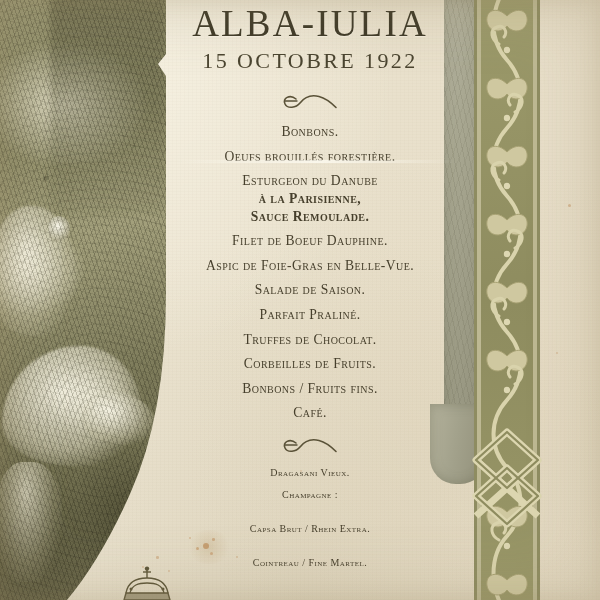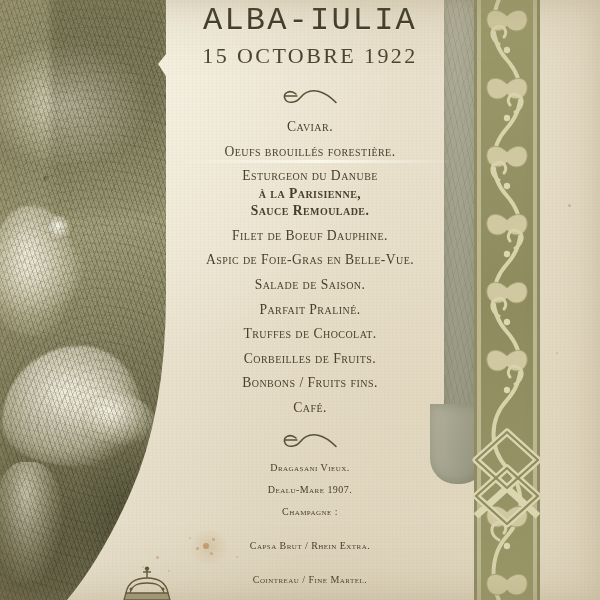--- a/index.html
+++ b/index.html
@@ -129,24 +129,23 @@
   .knot{
     position:absolute;left:-8px;width:82px;height:104px;top:432px;
   }
 
   
   .menu{
     position:absolute;left:176px;top:0;width:268px;height:600px;
     text-align:center;color:#4a4330;
   }
   .title{
-    font-size:32px;letter-spacing:2.2px;color:#3f3a28;
+    font-size:37px;letter-spacing:2.2px;color:#3f3a28;
     margin-top:4px;line-height:1.06;
     text-shadow:0 1px 0 rgba(255,252,240,.45);
-    font-family:Liberation Mono, monospace;
   }
   .subtitle{
     font-size:22px;letter-spacing:2.4px;color:#4a4430;
     margin-top:5px;
   }
   .flourish{height:24px;margin-top:16px;color:#5a5238;}
   .flourish svg{display:block;margin:0 auto;}
   .flourish.second{margin-top:14px;height:22px;}
   .dish{
     font-size:13.6px;letter-spacing:.45px;color:#463f2c;
@@ -219,21 +218,21 @@
     <div class="subtitle sc">15 OCTOBRE 1922</div>
 
     <div class="flourish">
       <svg viewBox="0 0 80 22" width="80" height="22">
         <path d="M26 9 C20 4 12 8 15 14 C17.5 19 26 18 30 13 C34.5 7.2 41 4.5 49 6.5
                  C57 8.5 62 13.5 66 17.5" fill="none" stroke="#5a5238" stroke-width="1.6" stroke-linecap="round"></path>
         <path d="M15 11 L27 11" fill="none" stroke="#5a5238" stroke-width="1.4" stroke-linecap="round"></path>
       </svg>
     </div>
 
-    <div class="dish sc">Caviar.</div>
+    <div class="dish sc">Bonbons.</div>
     <div class="dish sc">Oeufs brouillés forestière.</div>
     <div class="dish sc">Esturgeon du Danube</div>
     <div class="dish sc tight">à la Parisienne,</div>
     <div class="dish sc tight">Sauce Remoulade.</div>
     <div class="dish sc">Filet de Boeuf Dauphine.</div>
     <div class="dish sc">Aspic de Foie-Gras en Belle-Vue.</div>
     <div class="dish sc">Salade de Saison.</div>
     <div class="dish sc">Parfait Praliné.</div>
     <div class="dish sc">Truffes de Chocolat.</div>
     <div class="dish sc">Corbeilles de Fruits.</div>
@@ -242,21 +241,20 @@
 
     <div class="flourish second">
       <svg viewBox="0 0 80 22" width="80" height="22">
         <path d="M26 9 C20 4 12 8 15 14 C17.5 19 26 18 30 13 C34.5 7.2 41 4.5 49 6.5
                  C57 8.5 62 13.5 66 17.5" fill="none" stroke="#5a5238" stroke-width="1.6" stroke-linecap="round"></path>
         <path d="M15 11 L27 11" fill="none" stroke="#5a5238" stroke-width="1.4" stroke-linecap="round"></path>
       </svg>
     </div>
 
     <div class="drink sc">Dragasani Vieux.</div>
-    <div class="drink sc">Dealu-Mare 1907.</div>
     <div class="drink sc">Champagne :</div>
     <div class="drink sc tight">Capsa Brut / Rhein Extra.</div>
     <div class="drink sc tight">Cointreau / Fine Martel.</div>
   </div>
 
   <div class="bordercol">
 
     <div class="greypanel"></div>
     <div class="greypanel-low"></div>
 

